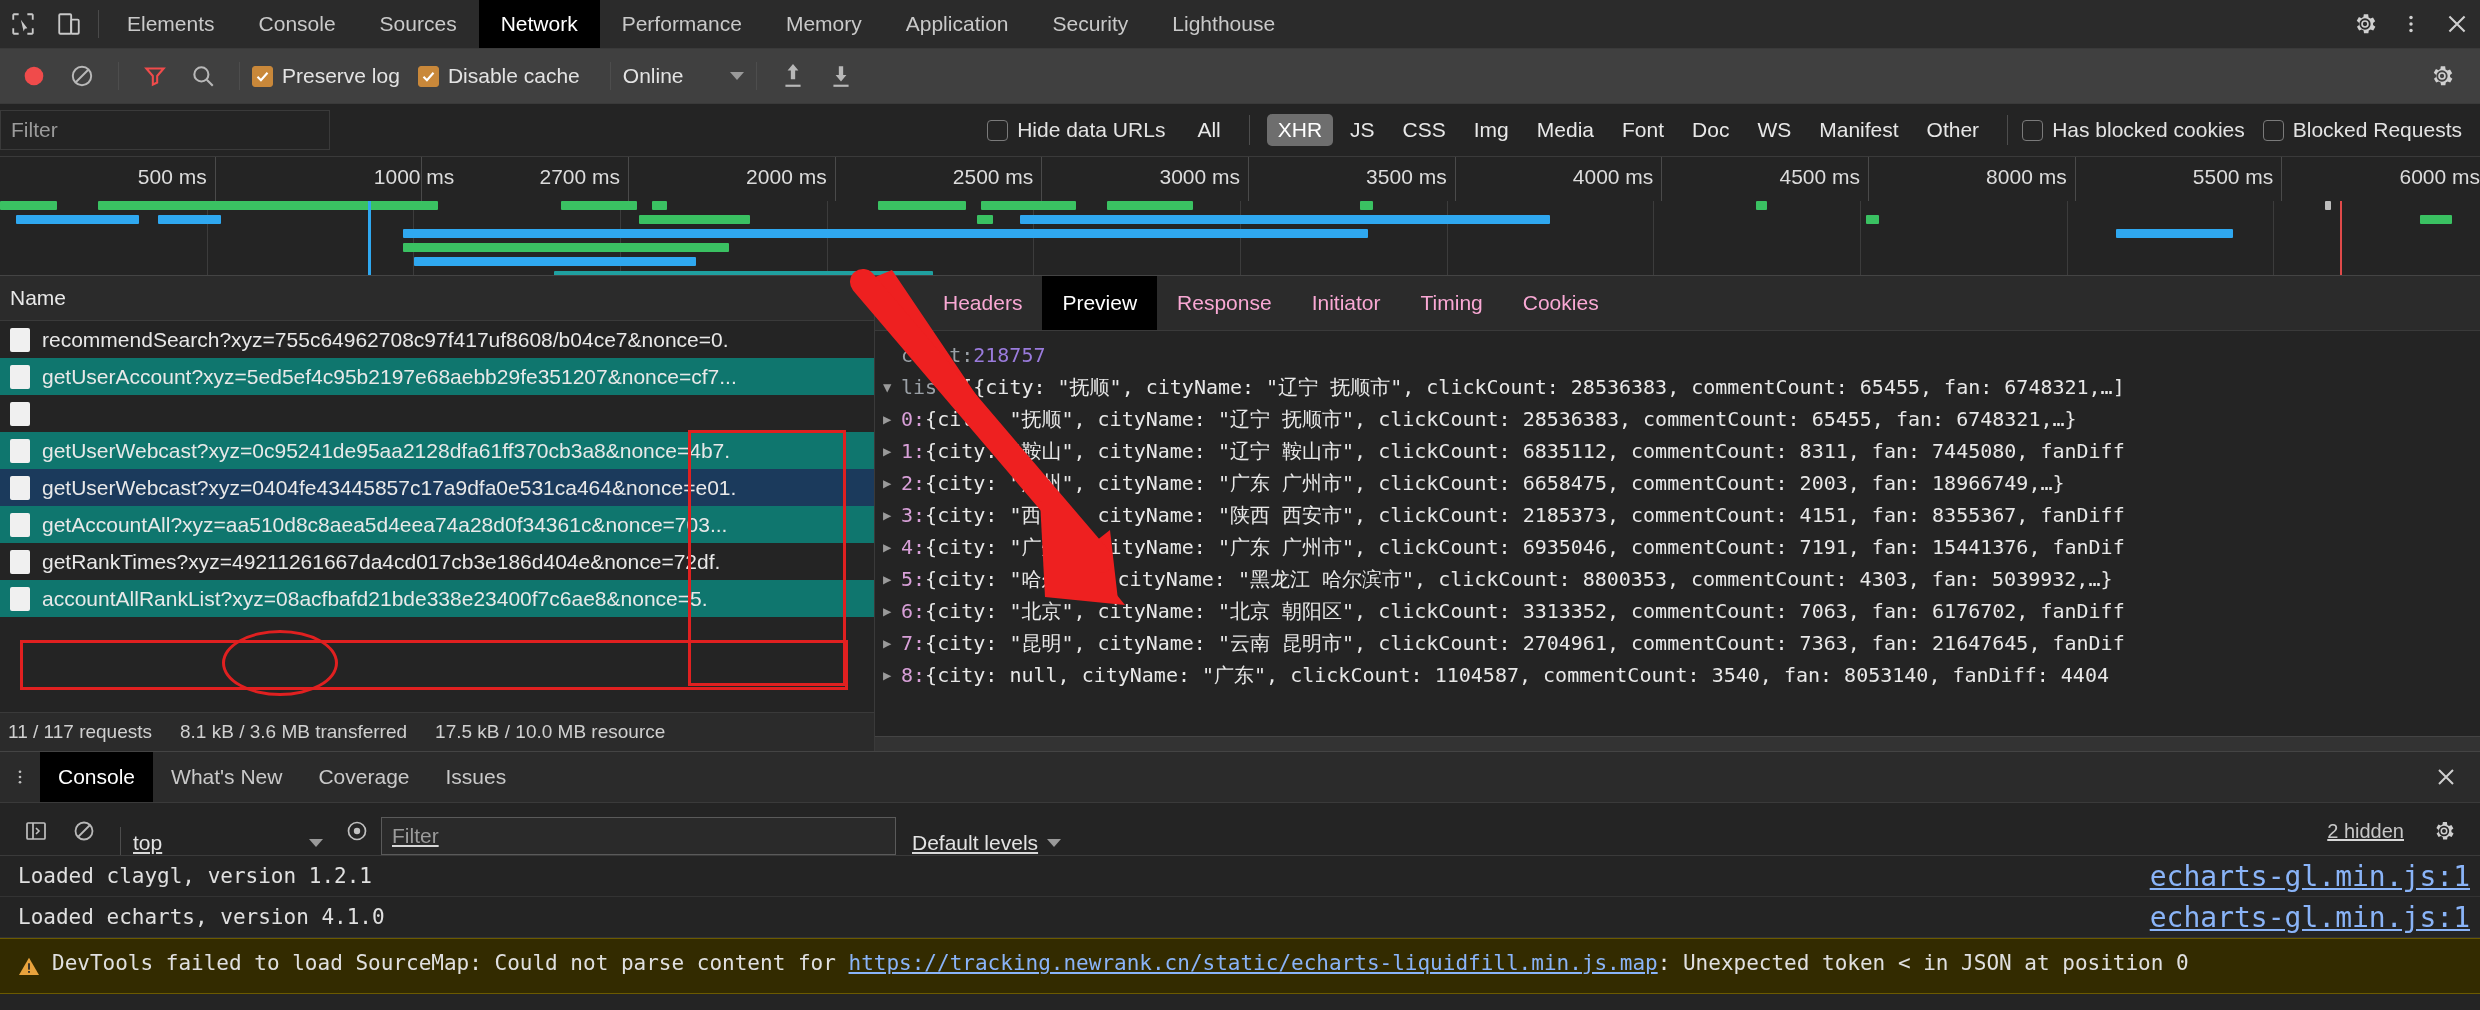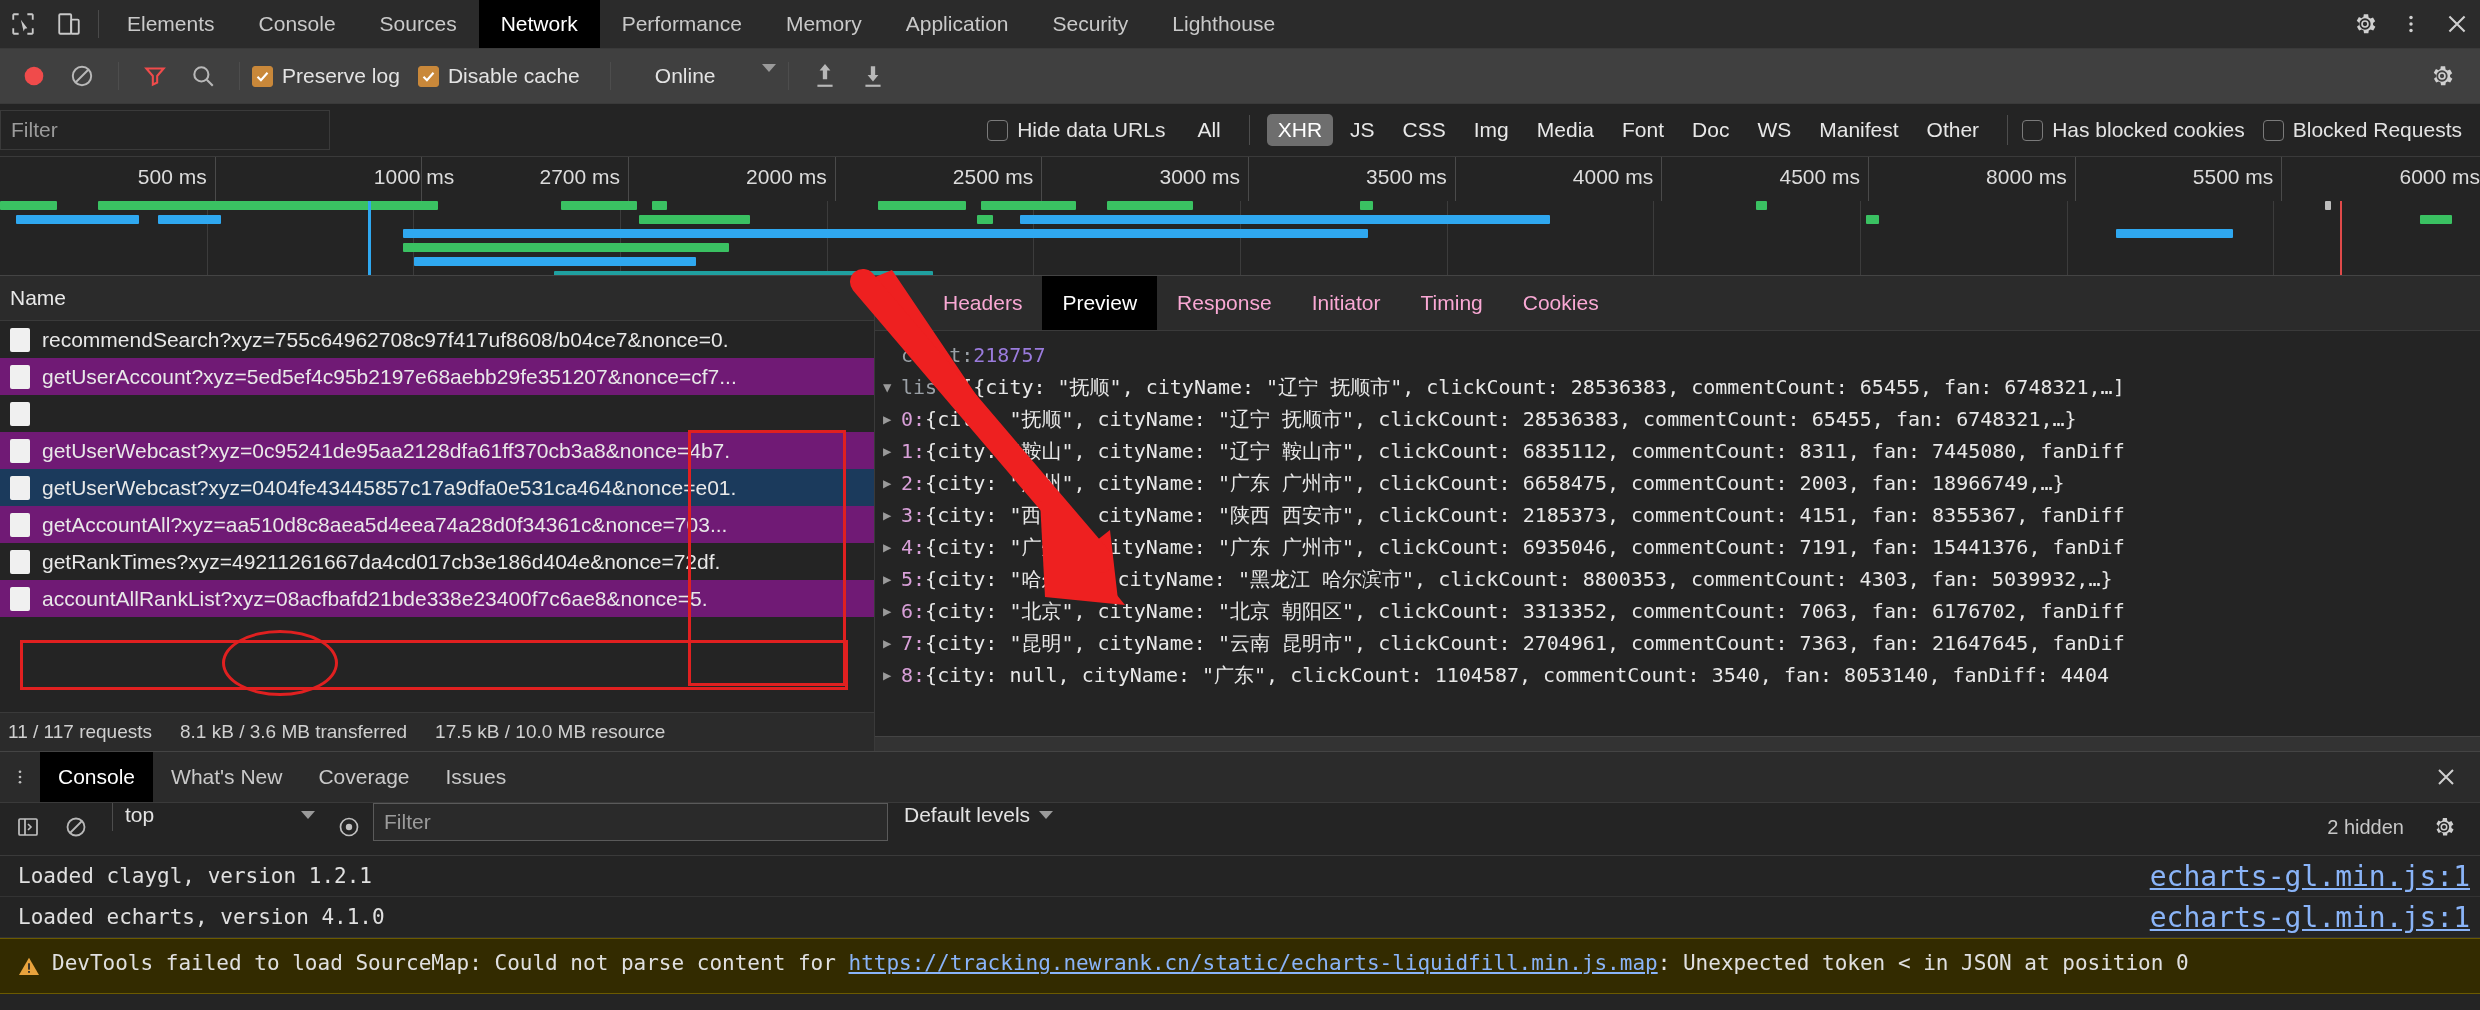--- a/index.html
+++ b/index.html
@@ -35,21 +35,21 @@
   .vsep{width:1px;height:28px;background:#4d4d4d;margin:0 12px;}
   .cbx{display:flex;align-items:center;cursor:pointer;margin-right:18px;}
   .cbx .box{
     width:21px;height:21px;border-radius:3px;background:#c9883a;
     display:flex;align-items:center;justify-content:center;margin-right:9px;
     border:1px solid #c9883a;box-sizing:border-box;
   }
   .cbx .box.off{background:transparent;border:1px solid #7a7a7a;border-radius:4px;}
   .cbx .box svg{display:block;}
   .cbx span.lbl{font-size:21px;color:#e3e3e3;white-space:nowrap;}
-  .throttle{display:flex;cursor:pointer;margin-left:32px;}
+  .throttle{display:flex;align-items:center;cursor:pointer;}
   .throttle .txt{font-size:21px;color:#e3e3e3;margin-right:46px;}
   .caret{width:0;height:0;border-left:7px solid transparent;border-right:7px solid transparent;border-top:8px solid #9a9a9a;}
   .nettoolbar .right{margin-left:auto;display:flex;align-items:center;padding-right:14px;}
 
   
   .filterbar{
     height:52px;min-height:52px;background:#242424;display:flex;align-items:center;
     border-bottom:1px solid #3a3a3a;position:relative;
   }
   .filterinput{
@@ -81,21 +81,21 @@
   .reqheader{
     height:44px;min-height:44px;background:#2b2b2b;display:flex;align-items:center;
     border-bottom:1px solid #3a3a3a;
   }
   .reqheader .hname{font-size:21px;color:#e8e8e8;padding-left:10px;}
   .reqlist{flex:1;overflow:hidden;position:relative;}
   .reqrow{
     height:37px;display:flex;align-items:center;padding-left:10px;box-sizing:border-box;
     font-size:21px;color:#e8e8e8;white-space:nowrap;overflow:hidden;cursor:pointer;
   }
-  .reqrow.alt{background:#701a75;align-items:center;}
+  .reqrow.alt{background:#0f766e;align-items:center;}
   .reqrow.sel{background:#1b3a5c;}
   .reqrow .ricon{
     width:20px;height:24px;background:#f0f0f0;border-radius:2px;margin-right:12px;flex:0 0 auto;
   }
   .reqrow .rname{overflow:hidden;text-overflow:clip;}
   .reqfooter{
     height:38px;min-height:38px;background:#2b2b2b;border-top:1px solid #3a3a3a;
     display:flex;align-items:center;font-size:19px;color:#d0d0d0;padding-left:8px;
   }
   .reqfooter .fitem{margin-right:28px;white-space:nowrap;}
@@ -126,22 +126,22 @@
   .drawer{height:258px;min-height:258px;background:#242424;border-top:1px solid #444;display:flex;flex-direction:column;}
   .drawertabs{
     height:50px;min-height:50px;background:#2b2b2b;display:flex;align-items:stretch;
     border-bottom:1px solid #3a3a3a;
   }
   .dotsbtn{width:40px;display:flex;align-items:center;justify-content:center;cursor:pointer;}
   .drtab{display:flex;align-items:center;padding:0 18px;font-size:21px;color:#c9c9c9;cursor:pointer;white-space:nowrap;}
   .drtab.sel{background:#000;color:#fff;}
   .drawertabs .right{margin-left:auto;display:flex;align-items:center;padding-right:14px;}
   .consoletoolbar{
-    height:52px;min-height:52px;background:#242424;display:flex;align-items:flex-start;
-    border-bottom:1px solid #3a3a3a;padding-left:4px;
+    height:52px;min-height:52px;background:#242424;display:flex;align-items:flex-end;
+    border-bottom:1px solid #3a3a3a;padding-left:12px;text-decoration:underline;
   }
   .ctxsel{display:flex;align-items:center;width:200px;cursor:pointer;}
   .ctxsel .t{font-size:21px;color:#e3e3e3;}
   .ctxsel .caret{margin-left:auto;margin-right:10px;}
   .confilter{
     width:515px;height:38px;background:#2a2a2a;border:1px solid #5a5a5a;
     display:flex;align-items:center;padding-left:10px;box-sizing:border-box;margin-right:16px;
   }
   .confilter .ph{font-size:21px;color:#9b9b9b;}
   .levels{display:flex;align-items:center;font-size:21px;color:#e3e3e3;cursor:pointer;}

